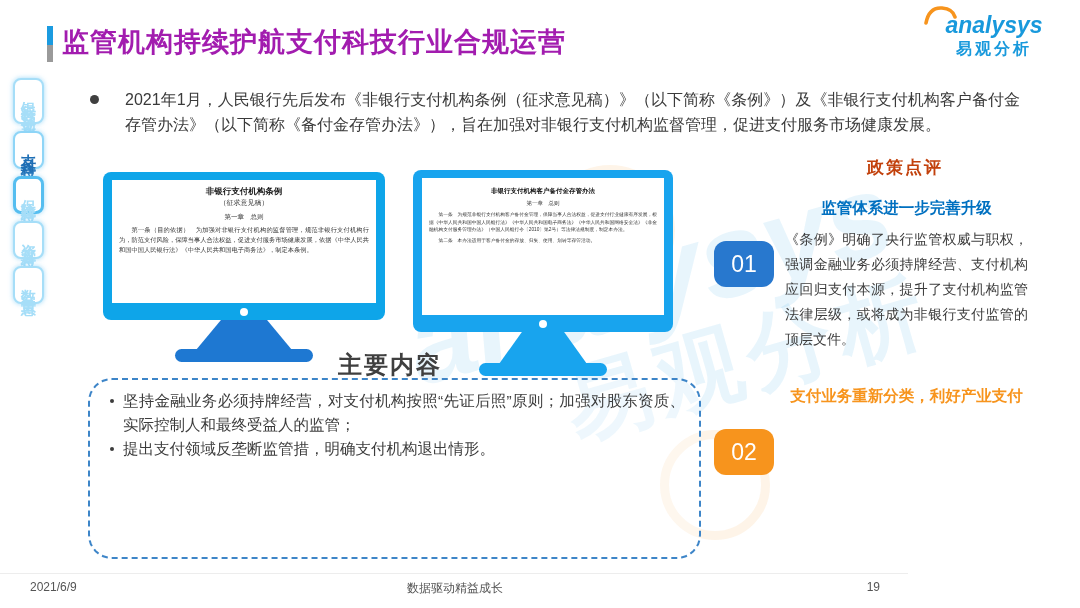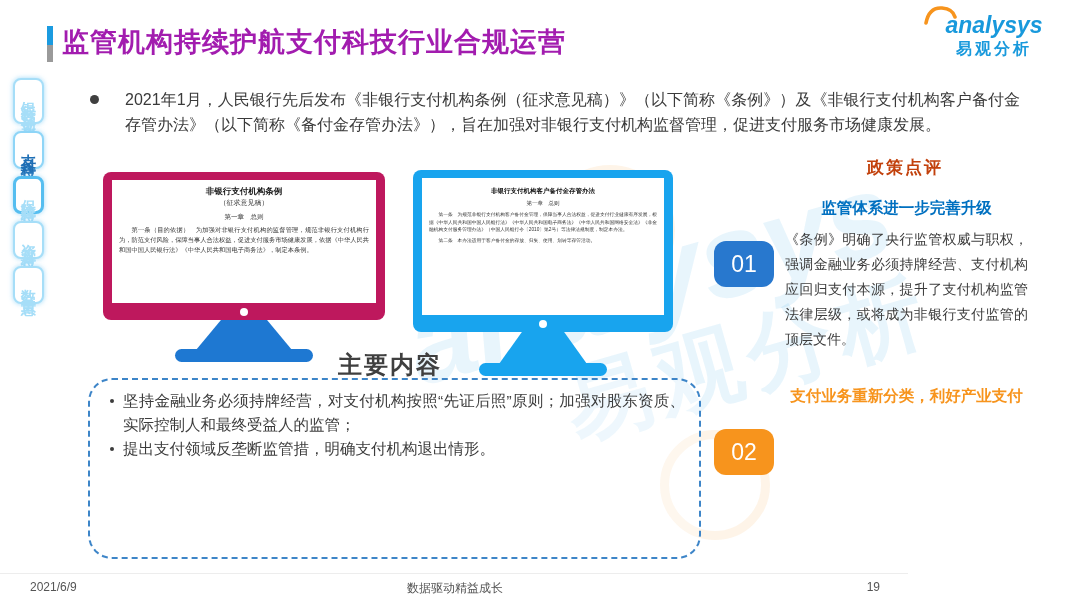--- a/index.html
+++ b/index.html
@@ -46,21 +46,21 @@
   .mon-doc { background:#fff; overflow:hidden; height:100%; }
   .mon-cam { position:absolute; left:50%; bottom:4px; width:8px; height:8px; margin-left:-4px; background:#fff; border-radius:50%; }
   .mon-stand { margin:0 auto; }
   .mon-base { margin:-1px auto 0; height:13px; border-radius:7px; }
   .doc-inner { width:200%; transform:scale(.5); transform-origin:0 0; padding:10px 14px; color:#333; }
   .doc-title { text-align:center; font-weight:bold; color:#111; }
   .doc-sub, .doc-chap { text-align:center; }
   .doc-body { text-align:justify; text-indent:2em; }
 
   #monitor1 { left:103px; top:172px; width:282px; }
-  #monitor1 .mon-screen { height:148px; background:#be185d; }
+  #monitor1 .mon-screen { height:148px; background:#0ea5e9; }
   #monitor1 .mon-stand { width:96px; height:30px; background:#1e78d2; clip-path:polygon(26% 0, 74% 0, 100% 100%, 0 100%); }
   #monitor1 .mon-base { width:138px; background:#1e78d2; }
   #monitor1 .doc-title { font-size:17px; margin-bottom:4px; }
   #monitor1 .doc-sub   { font-size:14px; margin-bottom:10px; }
   #monitor1 .doc-chap  { font-size:13px; margin-bottom:8px; }
   #monitor1 .doc-body  { font-size:12.5px; line-height:1.55; }
 
   #monitor2 { left:413px; top:170px; width:260px; }
   #monitor2 .mon-screen { height:162px; background:#18a4ee; }
   #monitor2 .mon-stand { width:88px; height:32px; background:#18a4ee; clip-path:polygon(26% 0, 74% 0, 100% 100%, 0 100%); }

